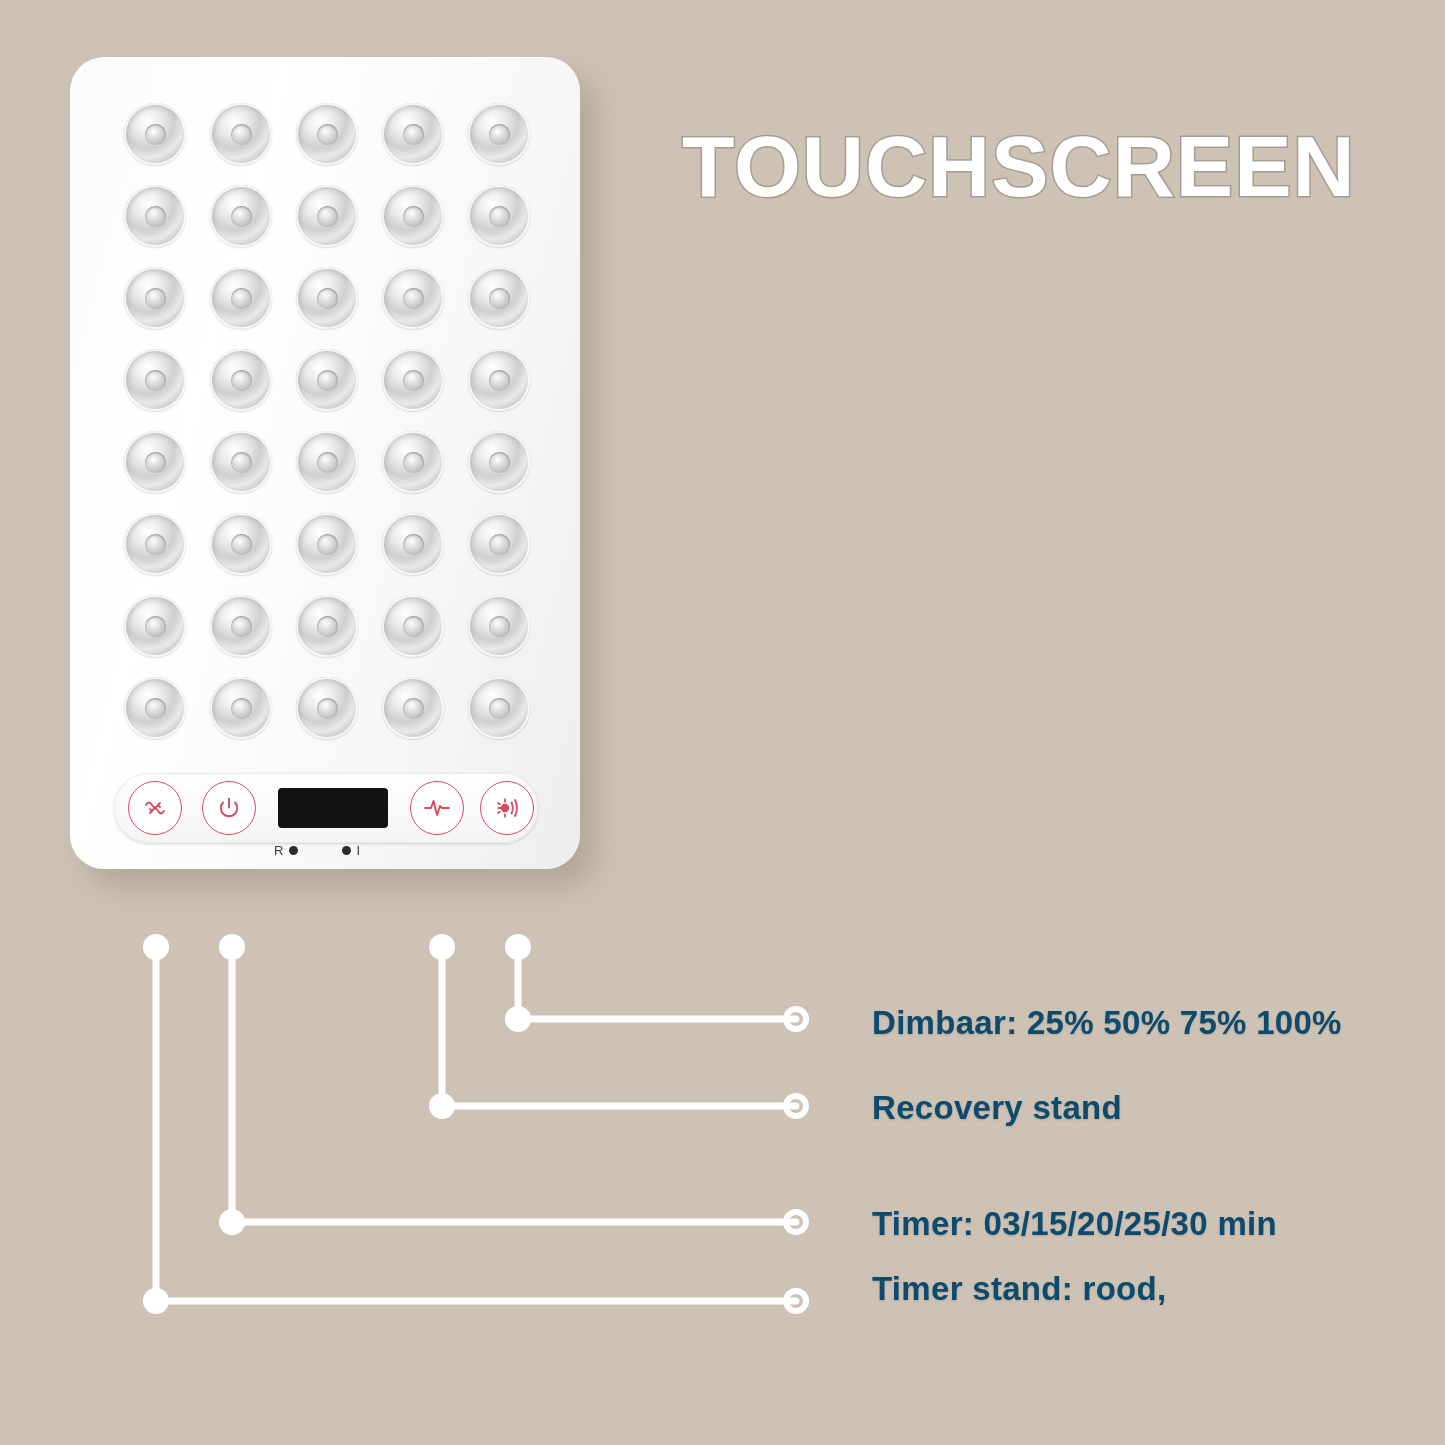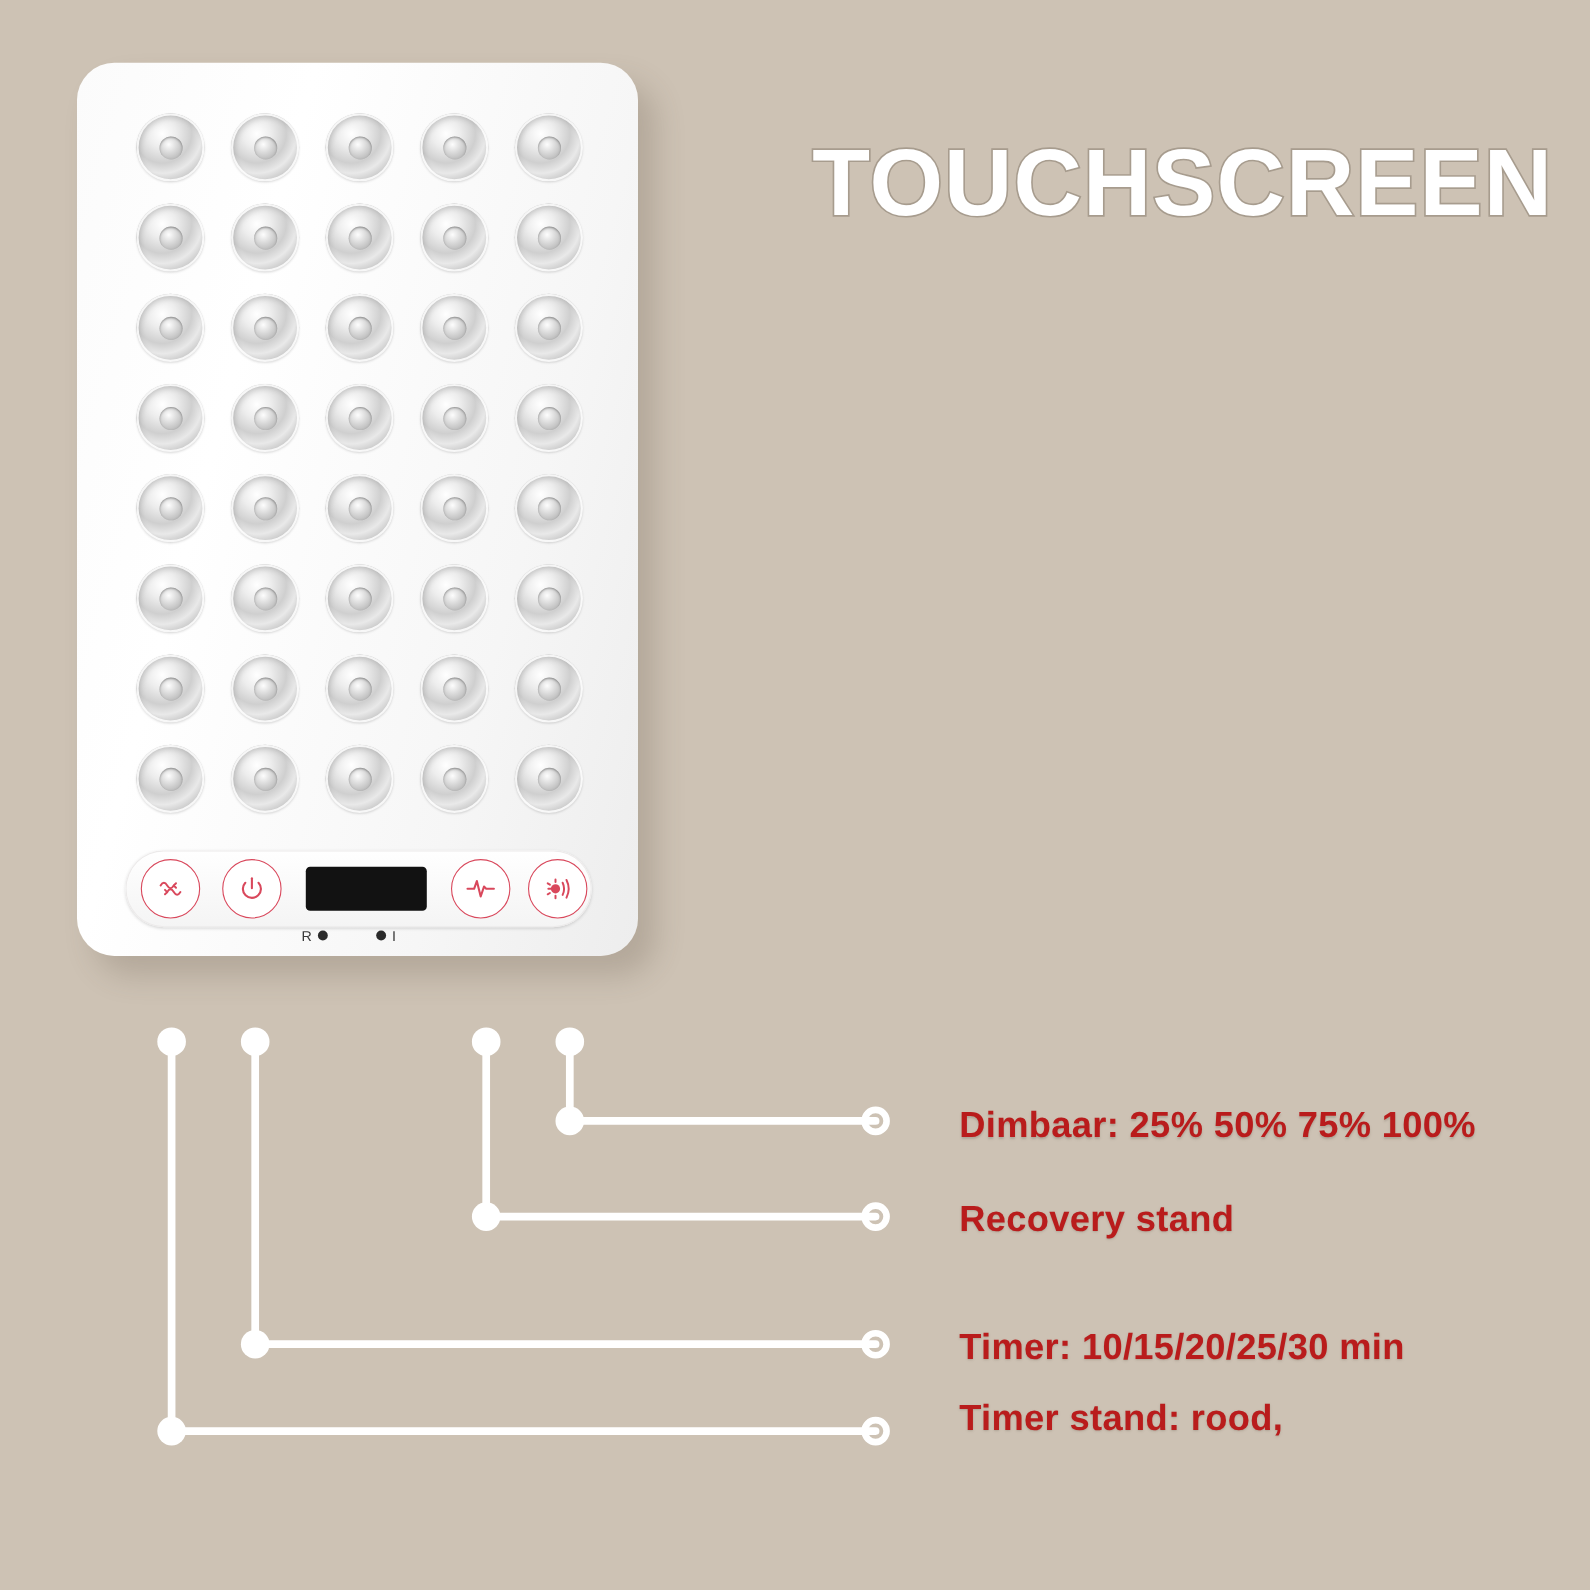--- a/index.html
+++ b/index.html
@@ -140,36 +140,35 @@
     top: 108px;
     width: 730px;
     color: #ffffff;
     font-weight: 700;
     font-size: 86px;
     line-height: 1.35;
     letter-spacing: 1px;
     text-transform: uppercase;
     -webkit-text-stroke: 3px #a79c8e;
     paint-order: stroke fill;
-    text-align: right;
   }
   #heading div { white-space: nowrap; }
 
   
   #callouts {
     position: absolute;
     left: 0;
     top: 0;
     width: 1445px;
     height: 1445px;
     pointer-events: none;
   }
   .label {
     position: absolute;
-    color: #b91c1c;
+    color: #0c4a6e;
     font-weight: 700;
     font-size: 33px;
     line-height: 1.25;
     letter-spacing: .3px;
     text-shadow: 0 1px 2px rgba(120,108,95,0.35);
   }
   #label-dim { left: 872px; top: 1002px; }
   #label-recovery { left: 872px; top: 1087px; }
   #label-timer { left: 872px; top: 1203px; }
   #label-light { left: 872px; top: 1268px; }
@@ -313,16 +312,16 @@
   <g fill="none" stroke="#ffffff" stroke-width="6">
     <circle cx="796" cy="1301" r="10"></circle>
     <circle cx="796" cy="1222" r="10"></circle>
     <circle cx="796" cy="1106" r="10"></circle>
     <circle cx="796" cy="1019" r="10"></circle>
   </g>
 </svg>
 
 <div class="label" id="label-dim">Dimbaar: 25% 50% 75% 100%</div>
 <div class="label" id="label-recovery">Recovery stand</div>
-<div class="label" id="label-timer">Timer: 10/15/20/25/30 min</div>
+<div class="label" id="label-timer">Timer: 03/15/20/25/30 min</div>
 <div class="label" id="label-light">
   <div>Timer stand: rood,</div>
 </div>
 
 </body></html>

